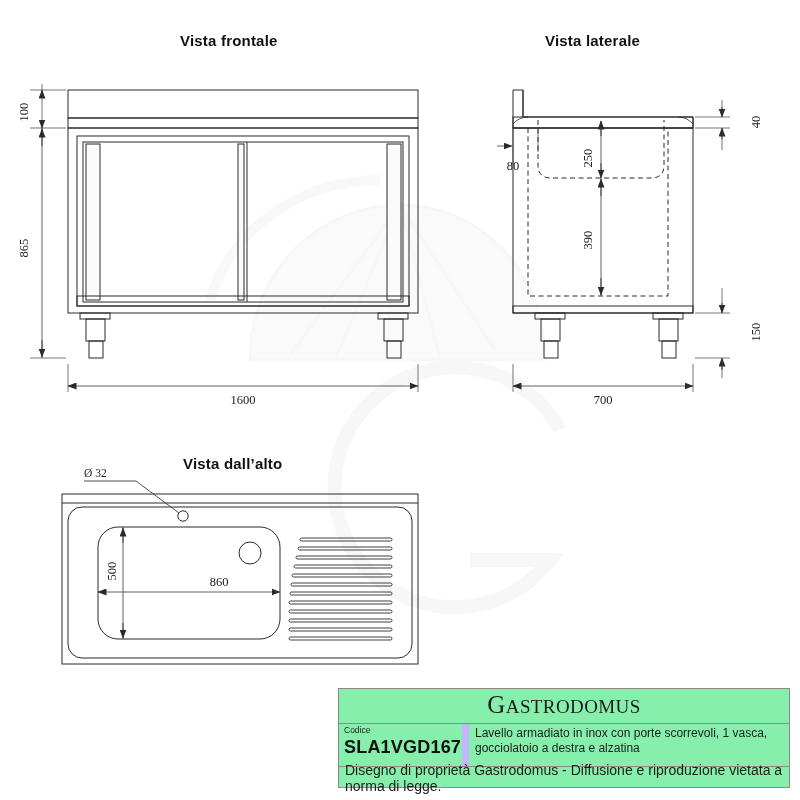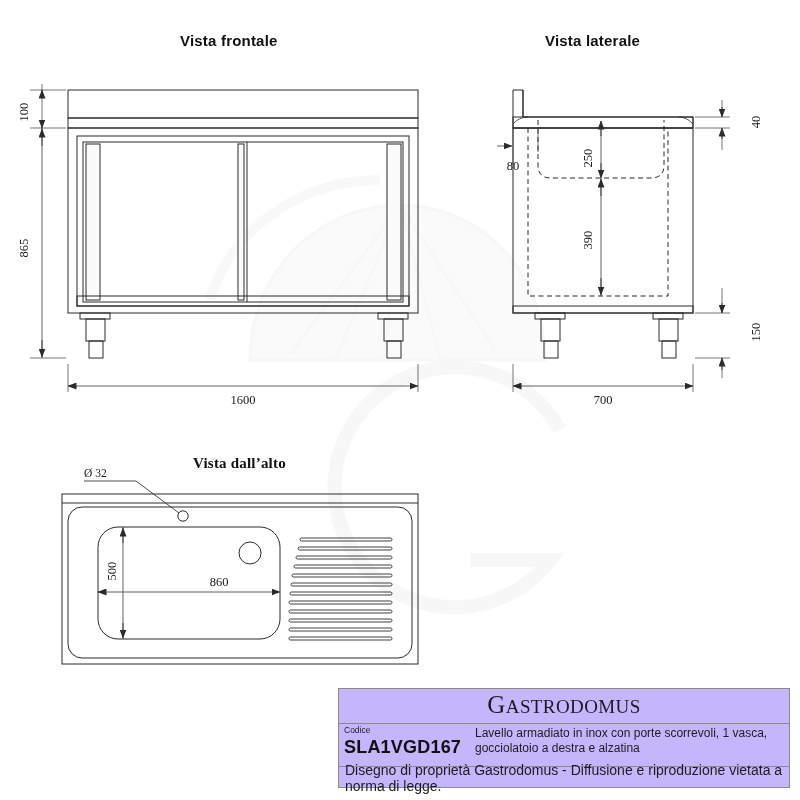--- a/index.html
+++ b/index.html
@@ -7,29 +7,29 @@
        font-family:"Liberation Sans",sans-serif;color:#1a1a1a;}
   .sheet{position:absolute;left:0;top:0;width:800px;height:716px;}
   .view-title{position:absolute;font-weight:bold;font-size:15px;letter-spacing:.2px;
        white-space:nowrap;color:#111;}
   svg{position:absolute;left:0;top:0;width:800px;height:800px;overflow:visible;}
   .dimtxt{font-family:"Liberation Serif",serif;font-size:12.5px;fill:#1a1a1a;}
   .dimtxt-sm{font-family:"Liberation Serif",serif;font-size:11.5px;fill:#1a1a1a;}
 
   
   .titleblock{position:absolute;left:338px;top:688px;width:452px;height:100px;
-       border:1px solid #8a8a8a;background:#c4b5fd;box-sizing:border-box;}
+       border:1px solid #8a8a8a;background:#86efac;box-sizing:border-box;}
   .tb-logo-row{height:34px;border-bottom:1px solid #8a8a8a;position:relative;}
   .tb-logo{position:absolute;left:50%;top:3px;transform:translateX(-50%);
        display:flex;align-items:flex-end;white-space:nowrap;}
   .tb-logo .word{font-family:"Liberation Serif",serif;font-size:19px;color:#1c1c1c;
        letter-spacing:.4px;line-height:1;}
   .tb-logo .word .cap{font-size:25px;}
   .tb-mid{display:flex;height:42px;border-bottom:1px solid #8a8a8a;}
-  .tb-code{width:130px;border-right:5px solid #c4b5fd;padding:2px 9px 0 5px;box-sizing:border-box;}
+  .tb-code{width:130px;border-right:7px solid #c4b5fd;padding:2px 9px 0 5px;box-sizing:border-box;}
   .tb-desc{flex:1;padding:2px 0 0 6px;box-sizing:border-box;}
   .tb-lab{font-size:8.5px;color:#222;line-height:1.15;}
   .tb-code-val{font-size:18px;font-weight:bold;color:#111;margin-top:1px;letter-spacing:.2px;}
   .tb-desc-val{font-size:12px;color:#1c1c1c;line-height:1.28;margin-top:0px;}
   .tb-foot{height:22px;display:flex;align-items:center;padding-left:6px;
        font-size:14px;color:#1c1c1c;}
 
   .wm{position:absolute;pointer-events:none;}
 </style>
 </head>
@@ -49,21 +49,21 @@
         <path d="M400 205 L385 360"></path>
         <path d="M400 205 L440 358"></path>
         <path d="M400 205 L495 350"></path>
       </g>
       <path d="M210 300 C230 230 300 180 380 180" stroke="#f2f2f2" stroke-width="10"></path>
     </g>
   </svg>
 
   <div class="view-title" style="left:180px;top:32px;">Vista frontale</div>
   <div class="view-title" style="left:545px;top:32px;">Vista laterale</div>
-  <div class="view-title" style="left:193px;top:455px;font-family:Liberation Serif, serif;">Vista dall’alto</div>
+  <div class="view-title" style="left:183px;top:455px;">Vista dall’alto</div>
 
   <svg>
     <defs>
       <marker id="ar" markerWidth="9" markerHeight="7" refX="8.5" refY="3.5" orient="auto" markerUnits="userSpaceOnUse">
         <path d="M0,0 L9,3.5 L0,7 z" fill="#2b2b2b"></path>
       </marker>
       <marker id="arS" markerWidth="9" markerHeight="7" refX="0.5" refY="3.5" orient="auto" markerUnits="userSpaceOnUse">
         <path d="M9,0 L0,3.5 L9,7 z" fill="#2b2b2b"></path>
       </marker>
     </defs>

